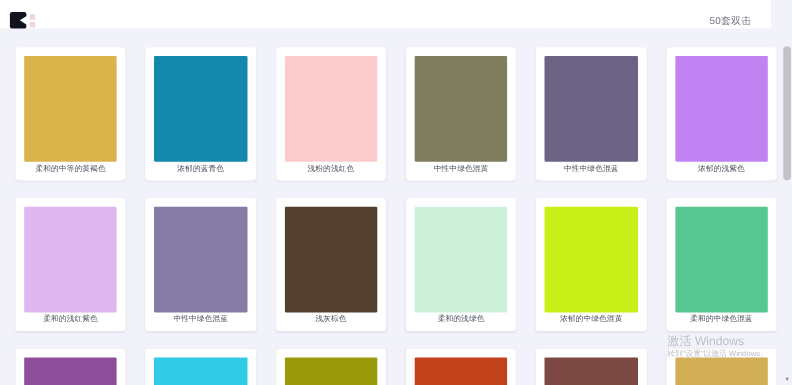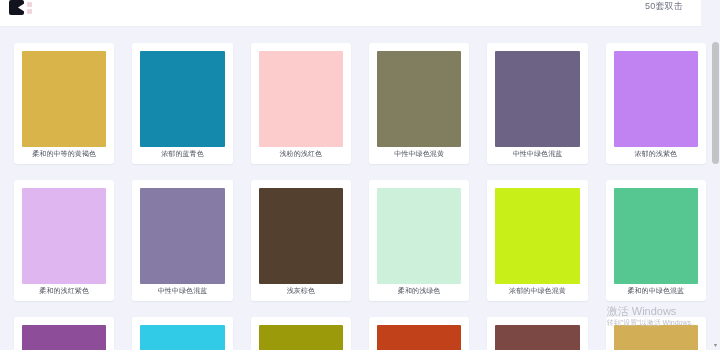--- a/index.html
+++ b/index.html
@@ -10,21 +10,21 @@
     background: #f2f3fa;
   }
   #app { position: relative; width: 720px; height: 350px; overflow: hidden; background: #f2f3fa; }
 
   
   .header {
     position: absolute; top: 0; left: 0;
     width: 701px; height: 27px;
     background: #ffffff;
     border-bottom: 1px solid #eceef5;
-    display: flex; align-items: flex-start;
+    display: flex; align-items: flex-end;
     z-index: 5;
   }
   .brand { display: flex; align-items: center; padding-left: 9px; gap: 3px; }
   .brand-mark {
     width: 15px; height: 15px;
     background: #13131f;
     border-radius: 2px;
     position: relative;
     flex: 0 0 auto;
   }

